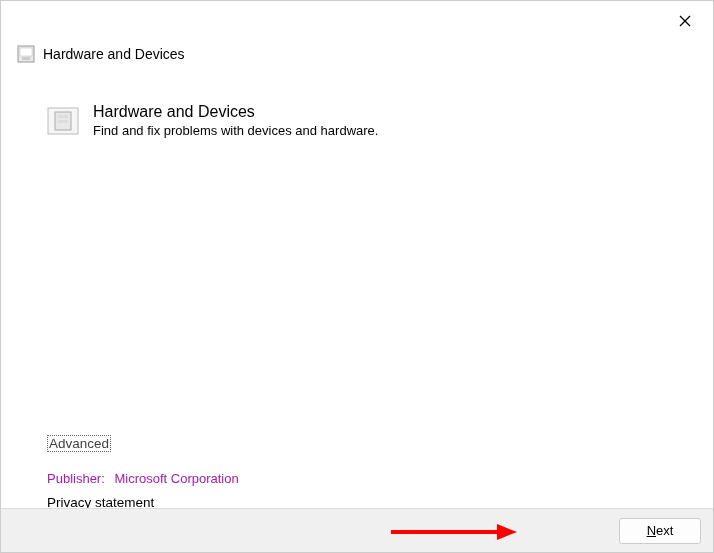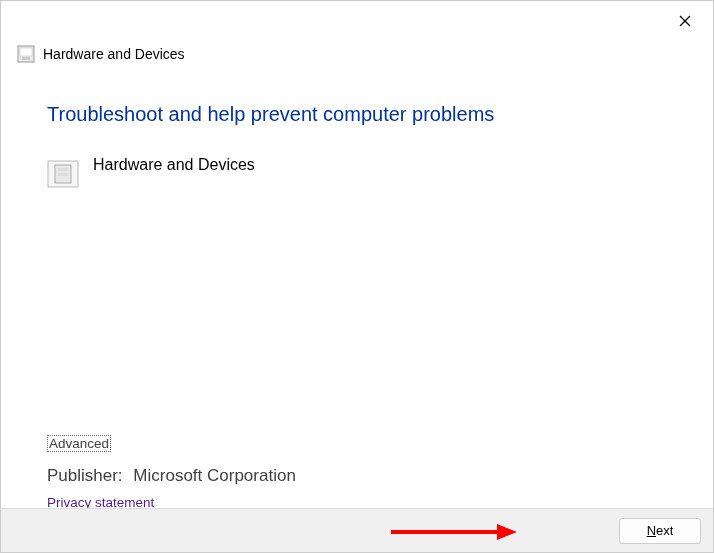--- a/index.html
+++ b/index.html
@@ -86,29 +86,29 @@
       font-size: 13.5px;
       border: 1px dotted #666;
       padding: 0px 1px;
       display: inline-block;
       cursor: pointer;
     }
     .publisher-row {
       position: absolute;
       left: 46px;
       bottom: 66px;
-      font-size: 17px;
-      color: #404040;
+      font-size: 13px;
+      color: #a21caf;
     }
     .publisher-label { margin-right: 6px; }
     .privacy-link {
       position: absolute;
       left: 46px;
       bottom: 42px;
-      color: #4c1d95;
+      color: #000000;
       font-size: 13.5px;
       cursor: pointer;
       margin-top: 22px;
     }
     .footer {
       position: absolute;
       bottom: 0;
       left: 0;
       right: 0;
       height: 44px;
@@ -156,33 +156,33 @@
     <svg viewBox="0 0 18 18">
         <rect x="1" y="1" width="16" height="16" fill="#e8e8e8" stroke="#999" stroke-width="1"></rect>
         <rect x="3" y="3" width="12" height="8" fill="#fff" stroke="#bbb" stroke-width="0.5"></rect>
         <rect x="5" y="12" width="8" height="3" fill="#ccc"></rect>
       </svg>
   </span>
   <span class="header-title">Hardware and Devices</span>
 </div>
 
 <div class="content">
-  <h1 class="page-title">Troubleshoot and help prevent computer problems</h1>
 
   <div class="item-row">
     <span class="item-icon">
       <svg viewBox="0 0 32 32">
         <rect x="1" y="3" width="30" height="26" fill="#f6f6f6" stroke="#bbb" stroke-width="1"></rect>
         <rect x="8" y="7" width="16" height="18" fill="#e8e8e8" stroke="#aaa" stroke-width="1"></rect>
         <rect x="11" y="10" width="10" height="3" fill="#ddd"></rect>
         <rect x="11" y="15" width="10" height="3" fill="#ddd"></rect>
       </svg>
     </span>
     <div>
       <div class="item-name">Hardware and Devices</div>
+      <div class="item-desc">Find and fix problems with devices and hardware.</div>
     </div>
   </div>
 </div>
 
 <div class="bottom-links">
   <span class="advanced-link">Advanced</span>
 </div>
 
 <div class="publisher-row">
   <span class="publisher-label">Publisher:</span>

